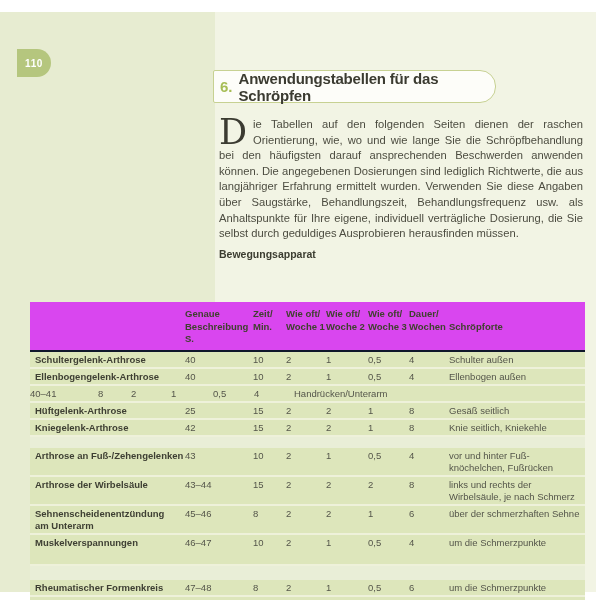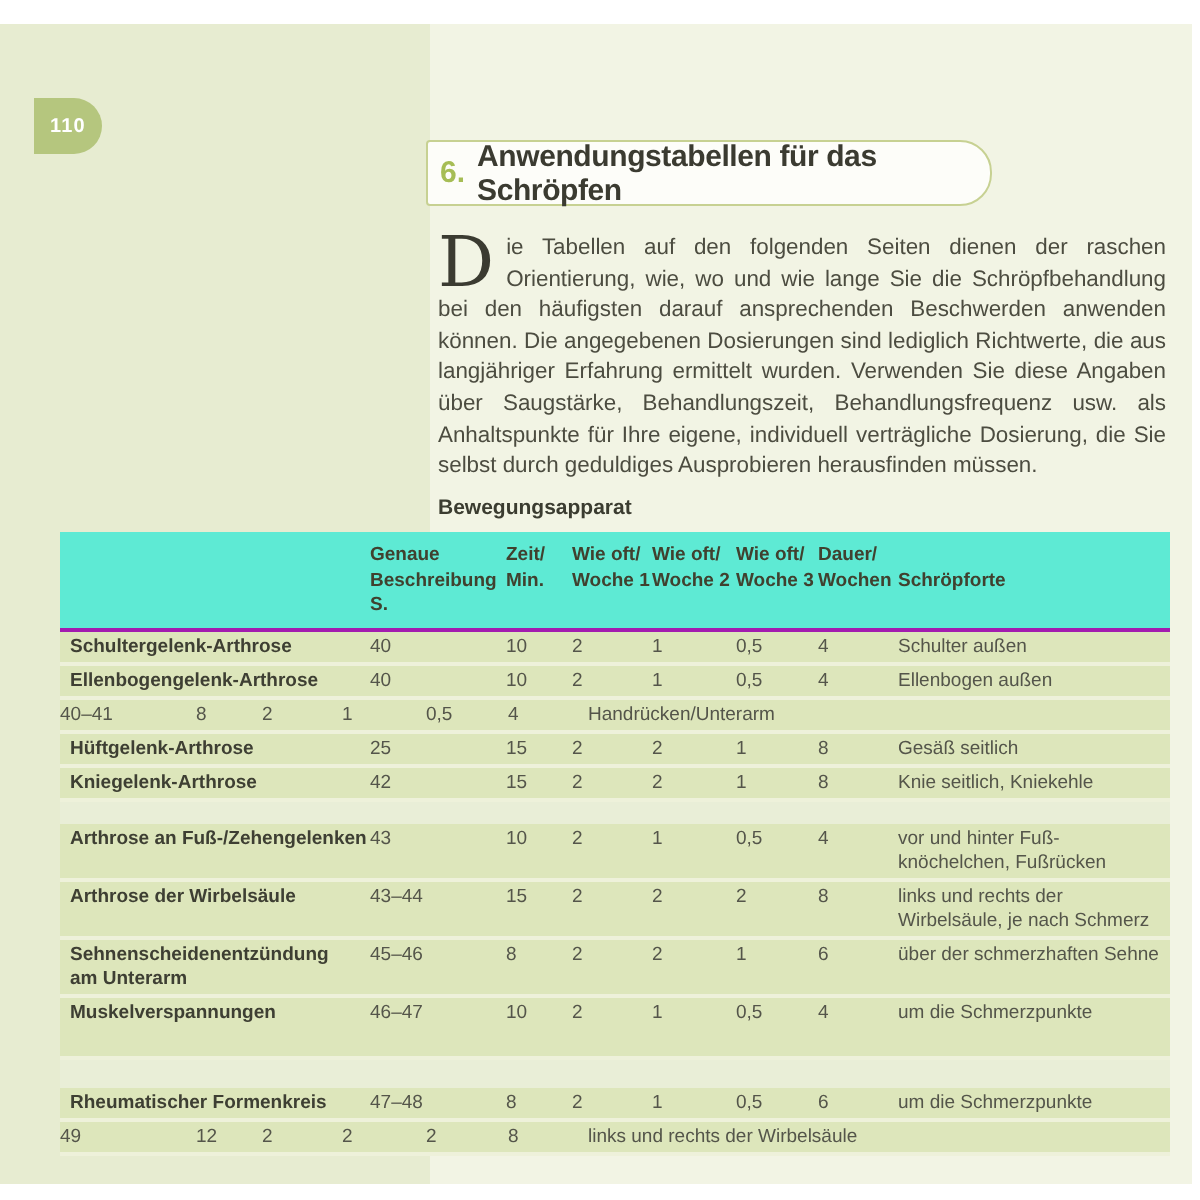--- a/index.html
+++ b/index.html
@@ -39,22 +39,23 @@
   }
   .section-title {
     position:absolute; left:219px; top:248px;
     font-size:10.5px; font-weight:bold; color:#3b3c30;
   }
   .app-table {
     position:absolute; left:30px; top:266px; width:555px;
     font-size:9.5px; color:#54554a;
   }
   .thead {
-    background:#5eead4; display:flex; padding:6px 0 4px 0;
-    border-bottom:2px solid #a21caf;
+    background:#d946ef; display:flex; padding:6px 0 4px 0;
+    border-bottom:2px solid #0f172a;
+    margin-top:36px;
   }
   .thead .cell { font-weight:bold; color:#40412f; line-height:12.5px; }
   .row {
     background:#dde6bb; display:flex; align-items:flex-start;
     border-bottom:2px solid #eef1da; padding:2px 0 1px 0; line-height:12px;
   }
   .row.tall { padding-bottom:15px; }
   .spacer-small { height:11px; background:#e9eed7; }
   .spacer-large { height:14px; background:#e9eed7; }
   .cell { box-sizing:content-box; }

